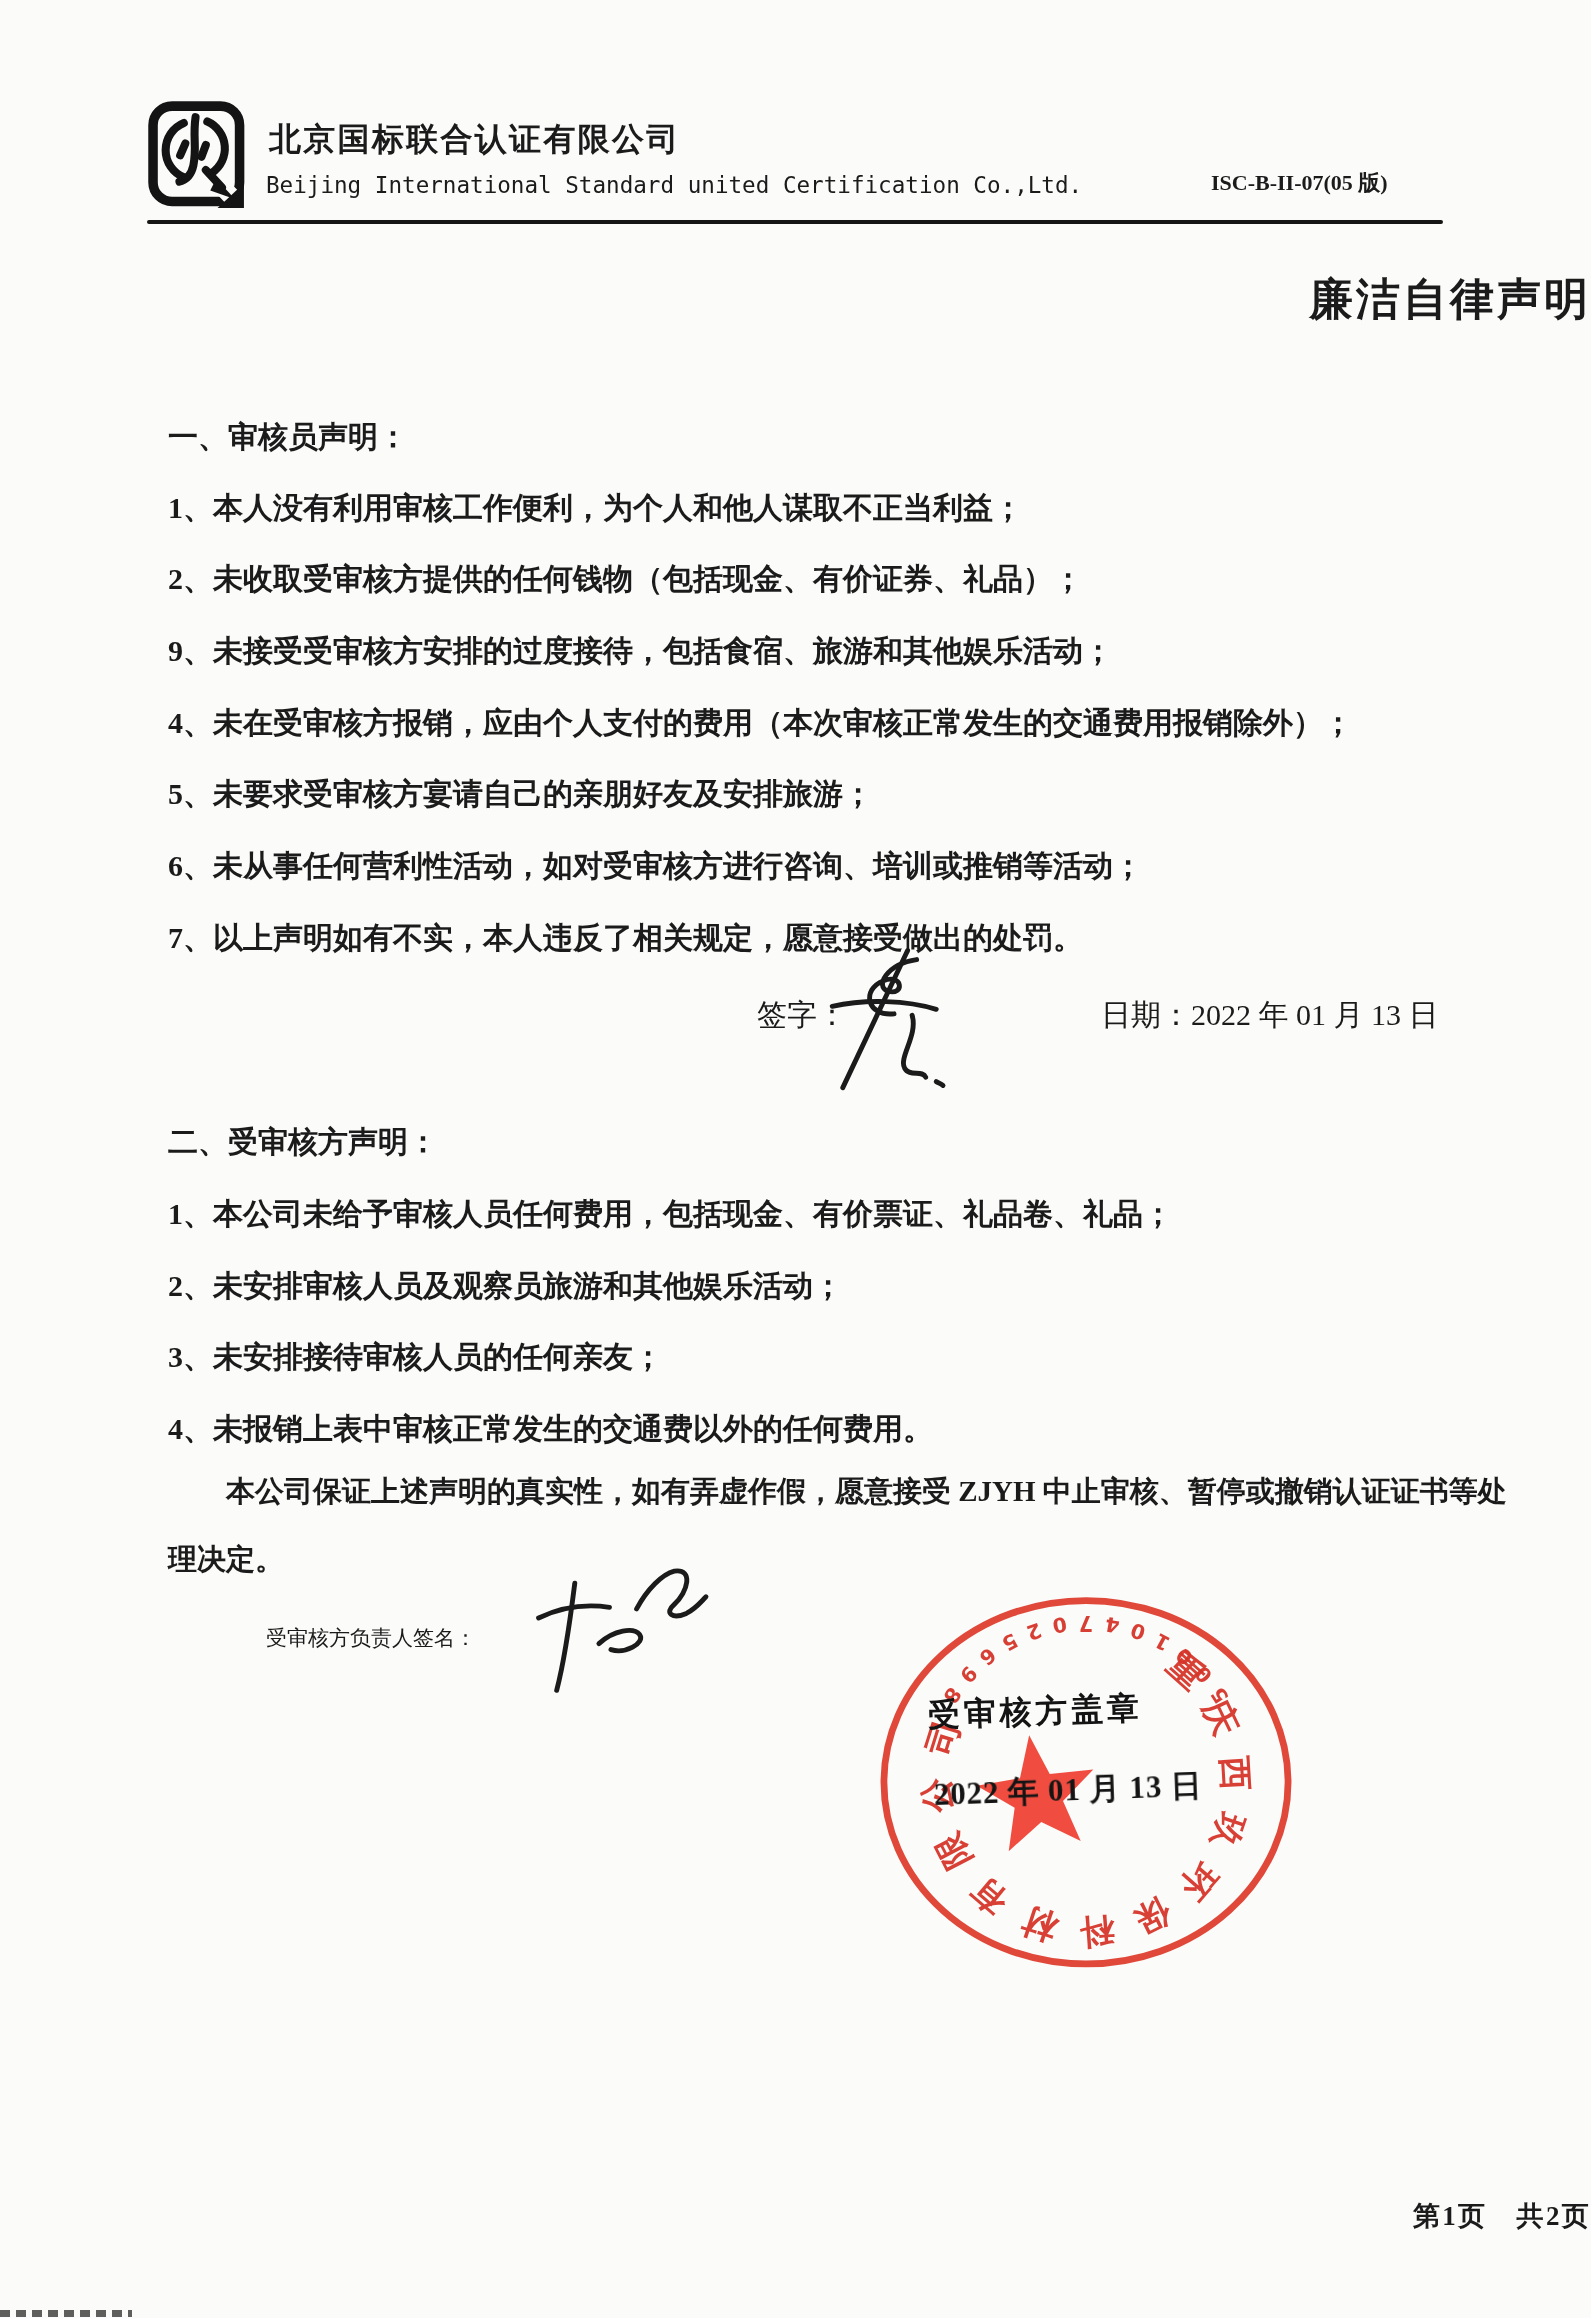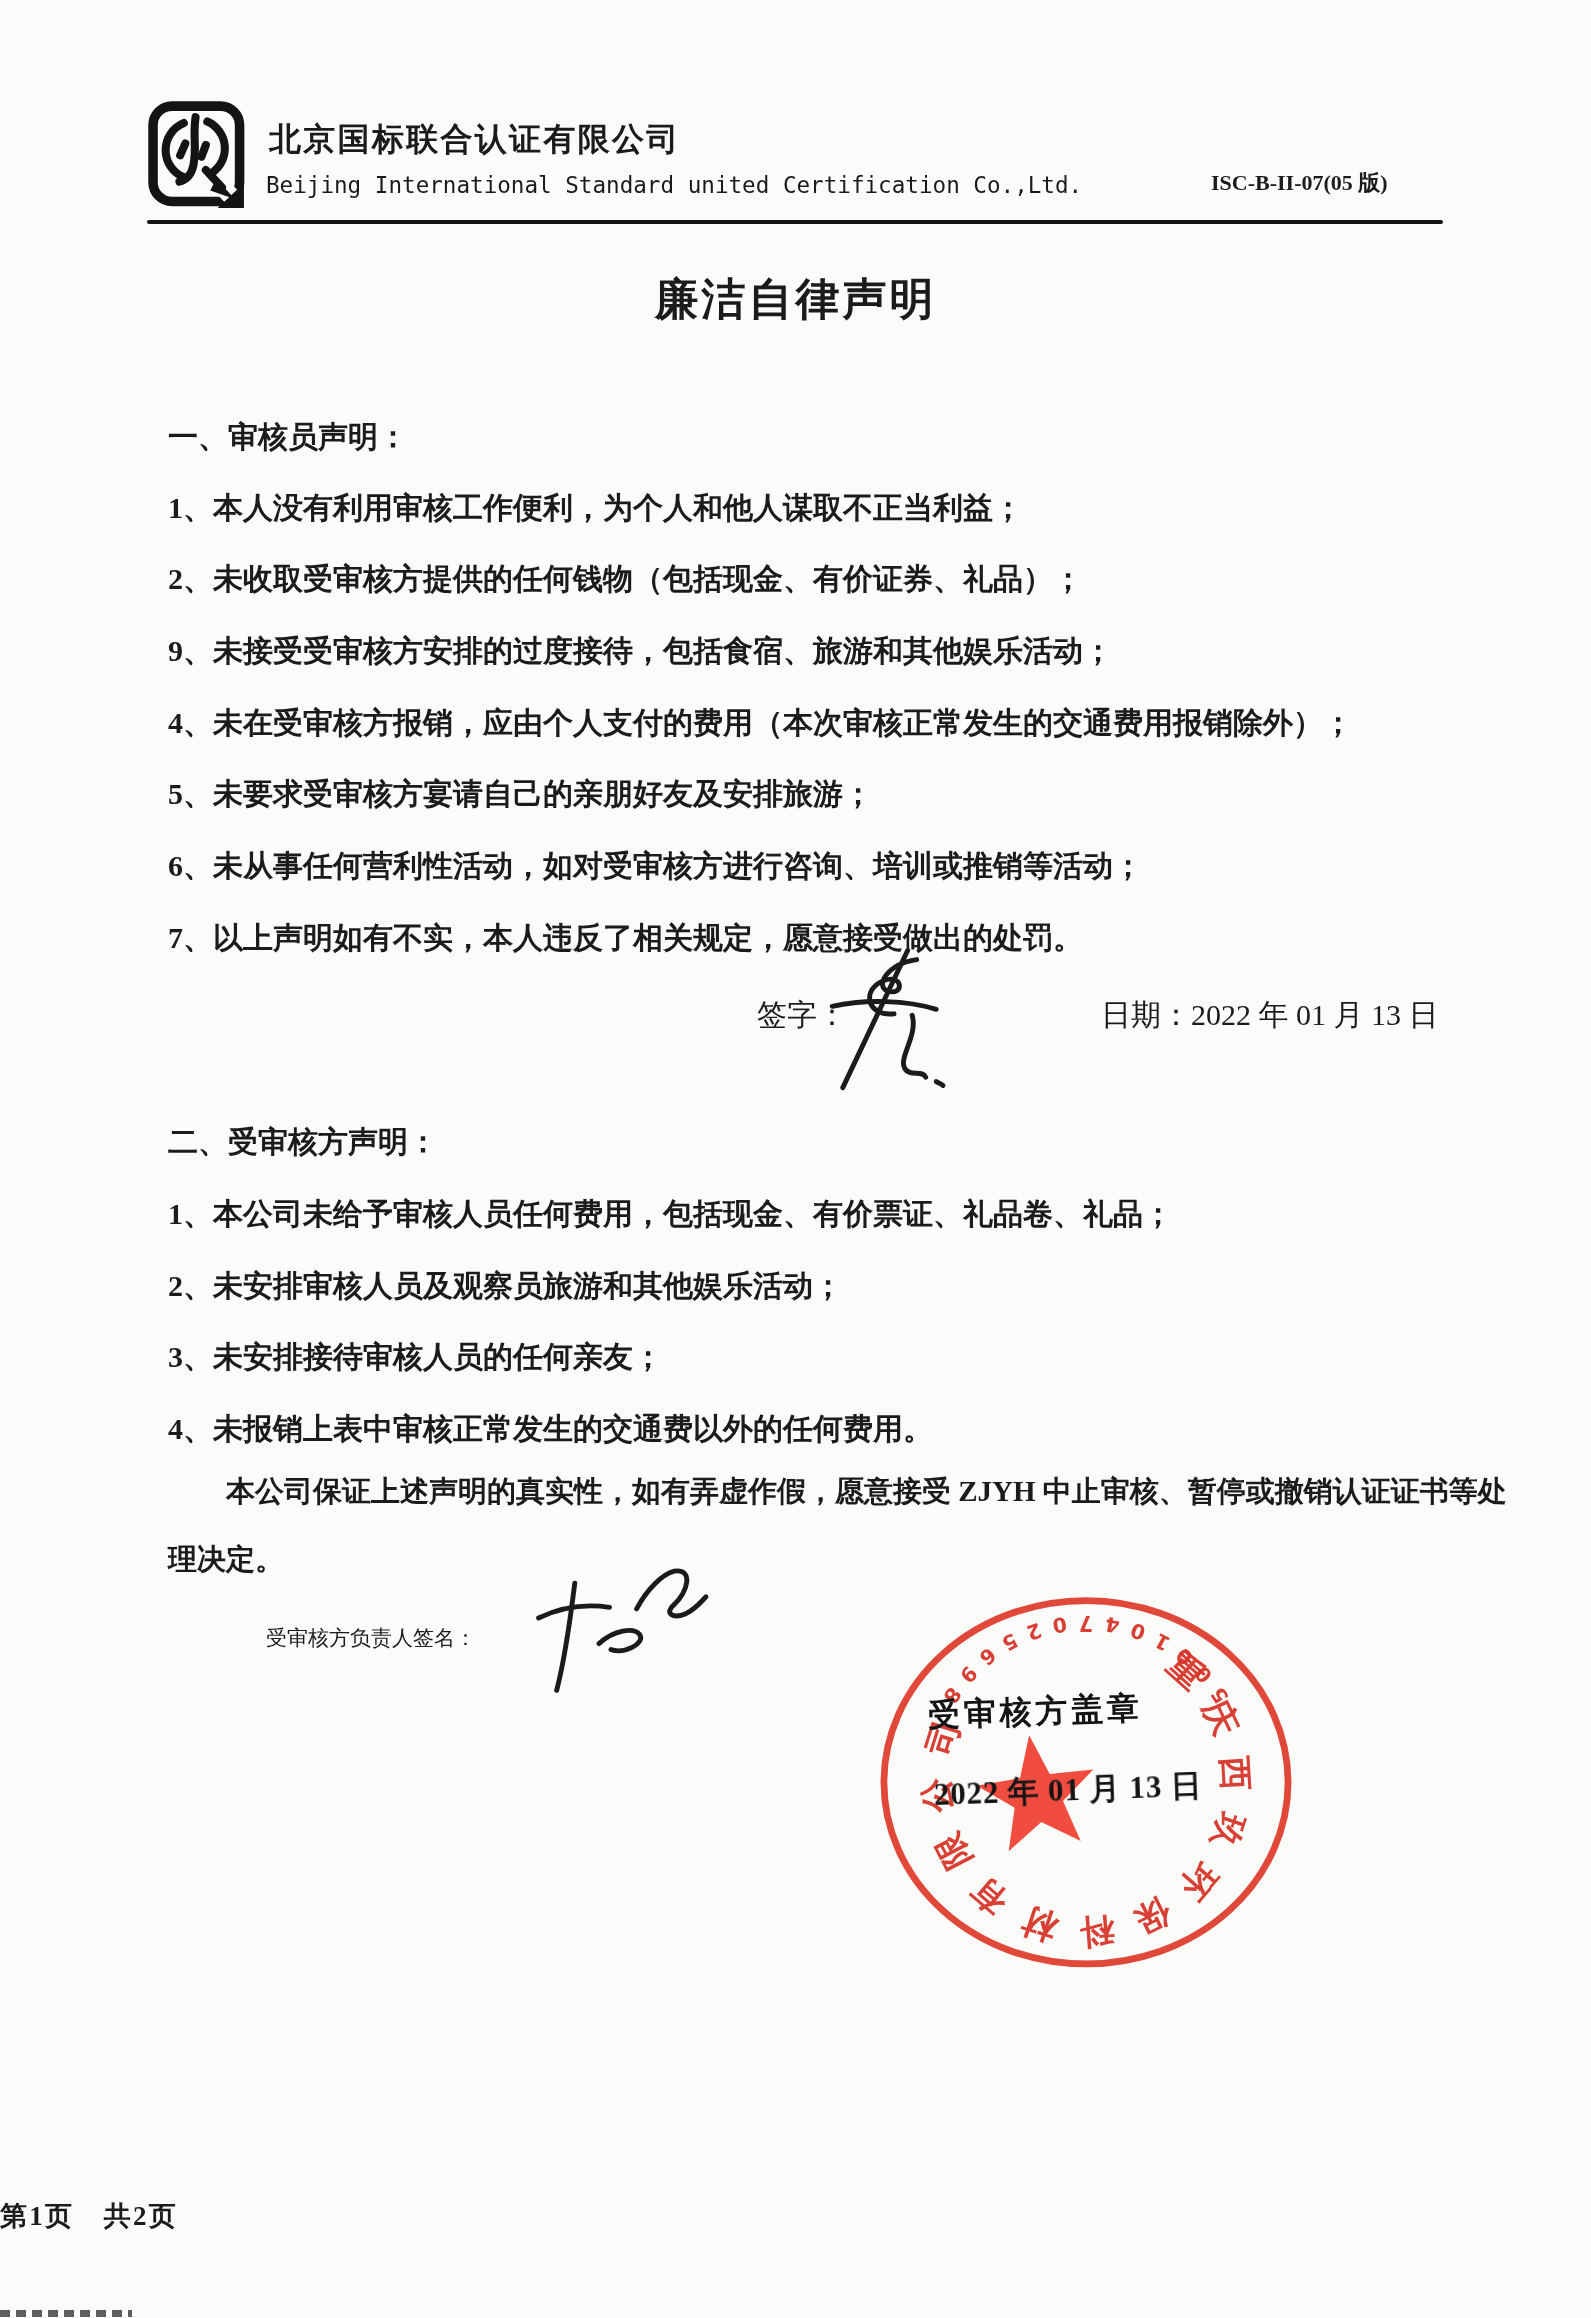--- a/index.html
+++ b/index.html
@@ -11,29 +11,29 @@
   .abs{position:absolute}
   .nowrap{white-space:nowrap}
   .sans{font-family:"DejaVu Sans","Liberation Sans",sans-serif}
   .mono{font-family:"DejaVu Sans Mono","Liberation Mono",monospace}
 
   .company-cn{left:269px;top:118px;font-size:32px;font-weight:700;letter-spacing:2.3px}
   .company-en{left:266px;top:172px;font-size:22.6px;font-weight:400}
   .doc-code{left:1211px;top:168px;font-size:22px;font-weight:700;font-family:"Liberation Serif",serif}
   .header-rule{left:147px;top:220px;width:1296px;height:3.8px;background:#151515;border-radius:2.3px}
 
-  .page-title{left:0;top:270px;width:1591px;text-align:center;font-size:44px;font-weight:700;letter-spacing:3px}
+  .page-title{left:0;top:270px;width:1591px;text-align:right;font-size:44px;font-weight:700;letter-spacing:3px}
 
   .sec-heading,.decl-item{left:168px;font-size:30px;font-weight:700;white-space:nowrap}
 
   .sign-label{font-size:30px;font-weight:400;white-space:nowrap}
 
   .closing-line{left:168px;font-size:29px;font-weight:700;white-space:nowrap}
 
-  .footer{left:0;top:2198px;width:1591px;text-align:left;font-size:27px;font-weight:700;letter-spacing:2.3px}
+  .footer{left:0;top:2198px;width:1591px;text-align:right;font-size:27px;font-weight:700;letter-spacing:2.3px}
 
   .seal-overlay{font-size:32px;font-weight:700;color:#141414;white-space:nowrap;transform:rotate(-2deg);transform-origin:left center}
 
   .scan-edge{left:0;top:2310px;width:132px;height:6.8px;opacity:.75;
     background:repeating-linear-gradient(90deg,#2a2a2a 0 9.8px,transparent 9.8px 16px)}
 </style>
 </head>
 <body>
 
 <svg class="abs" style="left:147px;top:101px" width="103" height="110" viewBox="0 0 140 150">

